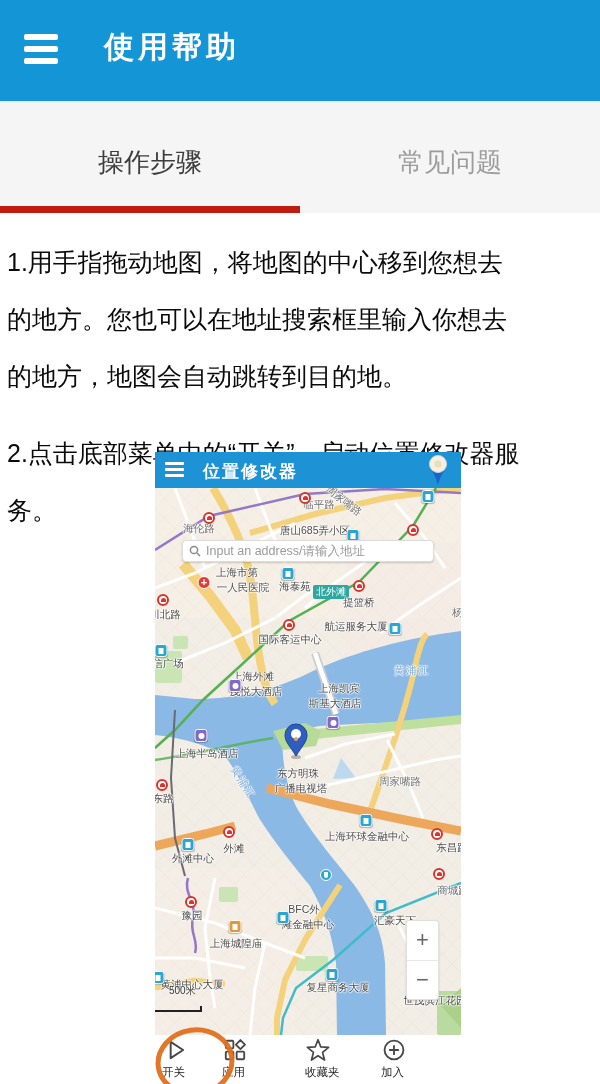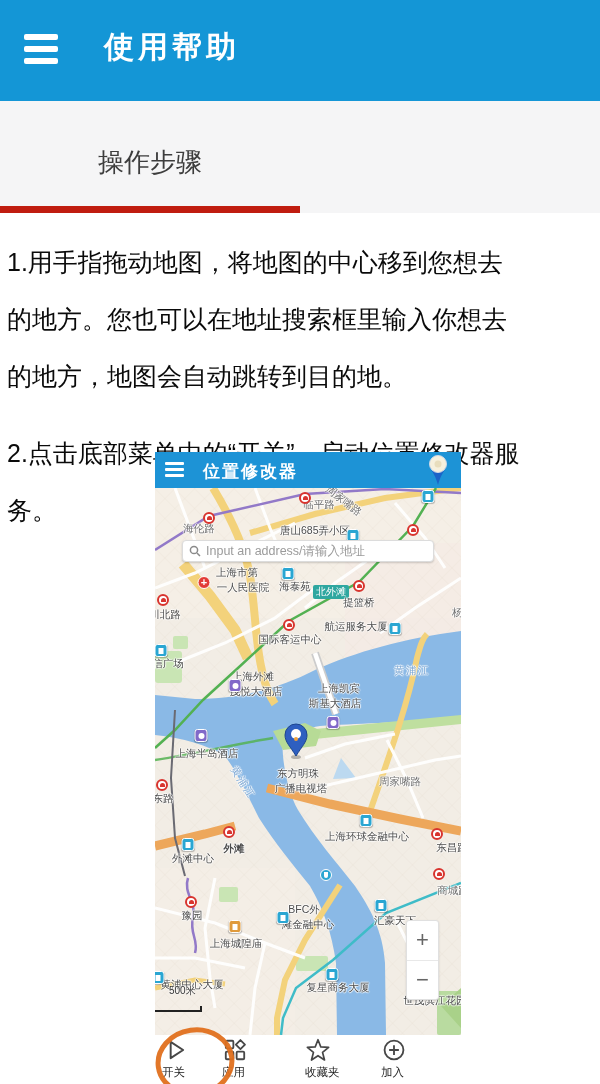--- a/index.html
+++ b/index.html
@@ -94,20 +94,21 @@
     <div class="hamb">
         <span></span>
         <span></span>
         <span></span>
       </div>
     <h1>使用帮助</h1>
   </div>
 
   <div class="tabs">
     <div class="tab t0 active">操作步骤</div>
+    <div class="tab t1">常见问题</div>
     <div class="tab-ind"></div>
   </div>
 
   <div class="content">
     <p class="p1">1.用手指拖动地图，将地图的中心移到您想去的地方。您也可以在地址搜索框里输入你想去的地方，地图会自动跳转到目的地。</p>
     <p class="p2">2.点击底部菜单中的“开关”，启动位置修改器服务。</p>
   </div>
 
   <div class="shot">
 
@@ -221,21 +222,21 @@
           <div class="mlabel poi" style="left: 98px; top: 182px;">上海外滩</div>
           <div class="mlabel poi" style="left: 101px; top: 197px;">茂悦大酒店</div>
           <div class="mlabel poi" style="left: 184px; top: 194px;">上海凯宾</div>
           <div class="mlabel poi" style="left: 180px; top: 209px;">斯基大酒店</div>
           <div class="mlabel poi" style="left: 52px; top: 259px;">上海半岛酒店</div>
           <div class="mlabel poi" style="left: 143px; top: 279px;">东方明珠</div>
           <div class="mlabel poi" style="left: 146px; top: 294px;">广播电视塔</div>
           <div class="mlabel road" style="left: 245px; top: 287px;">周家嘴路</div>
           <div class="mlabel poi" style="left: 8px; top: 304px;">东路</div>
           <div class="mlabel water" style="left: 88px; top: 288px; transform: translateX(-50%) rotate(58deg);">黄浦江</div>
-          <div class="mlabel poi" style="left: 79px; top: 354px; font-weight: bold;">外滩</div>
+          <div class="mlabel poi" style="left: 79px; top: 354px;">外滩</div>
           <div class="mlabel poi" style="left: 38px; top: 364px;">外滩中心</div>
           <div class="mlabel poi" style="left: 212px; top: 342px;">上海环球金融中心</div>
           <div class="mlabel poi" style="left: 297px; top: 353px;">东昌路</div>
           <div class="mlabel road" style="left: 298px; top: 396px;">商城路</div>
           <div class="mlabel poi" style="left: 37px; top: 421px;">豫园</div>
           <div class="mlabel poi" style="left: 240px; top: 426px;">汇豪天下</div>
           <div class="mlabel poi" style="left: 149px; top: 415px;">BFC外</div>
           <div class="mlabel poi" style="left: 153px; top: 430px;">滩金融中心</div>
           <div class="mlabel poi" style="left: 81px; top: 449px;">上海城隍庙</div>
           <div class="mlabel poi" style="left: 37px; top: 490px;">黄浦中心大厦</div>

